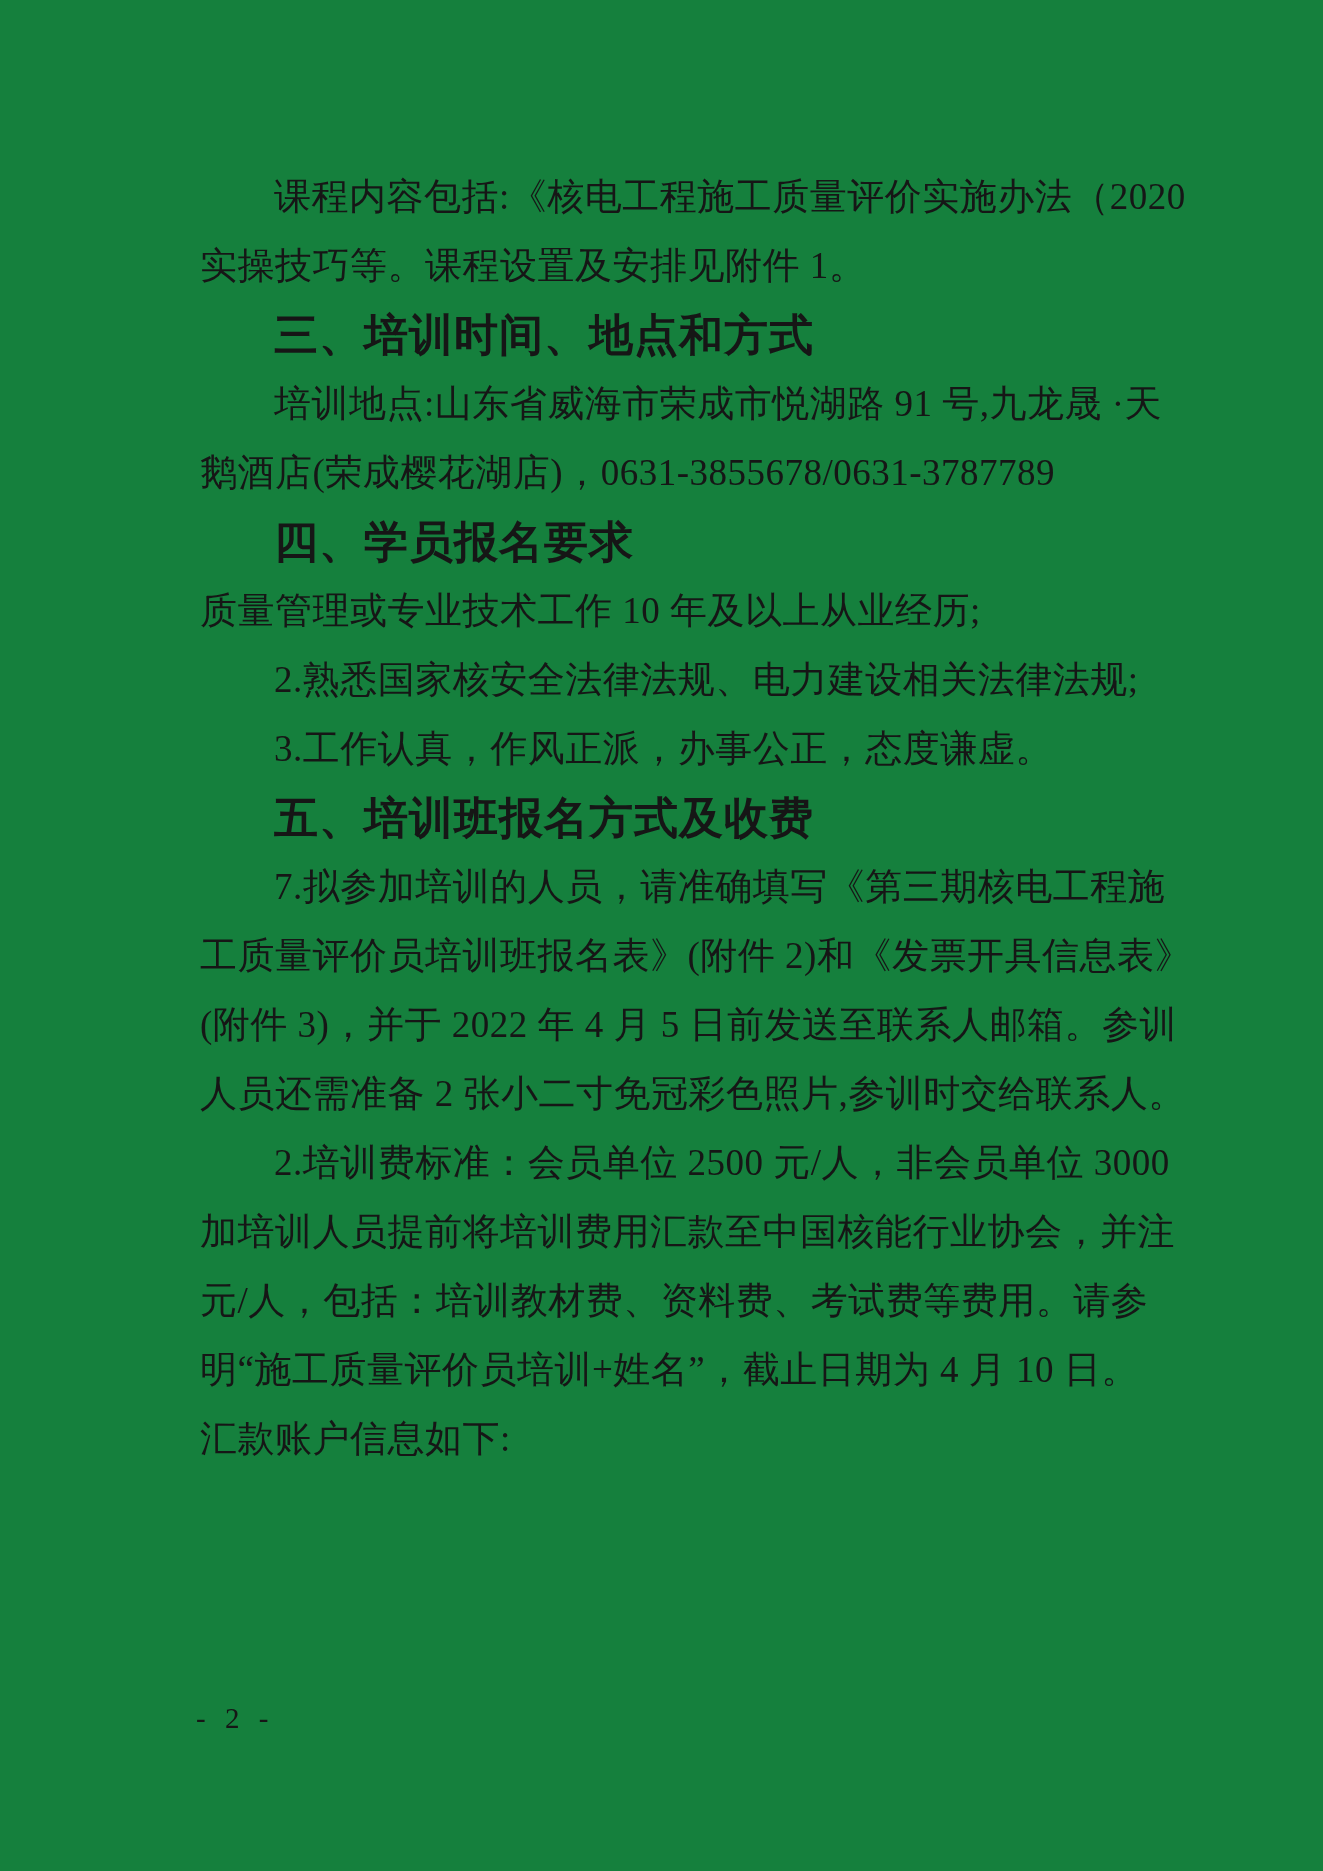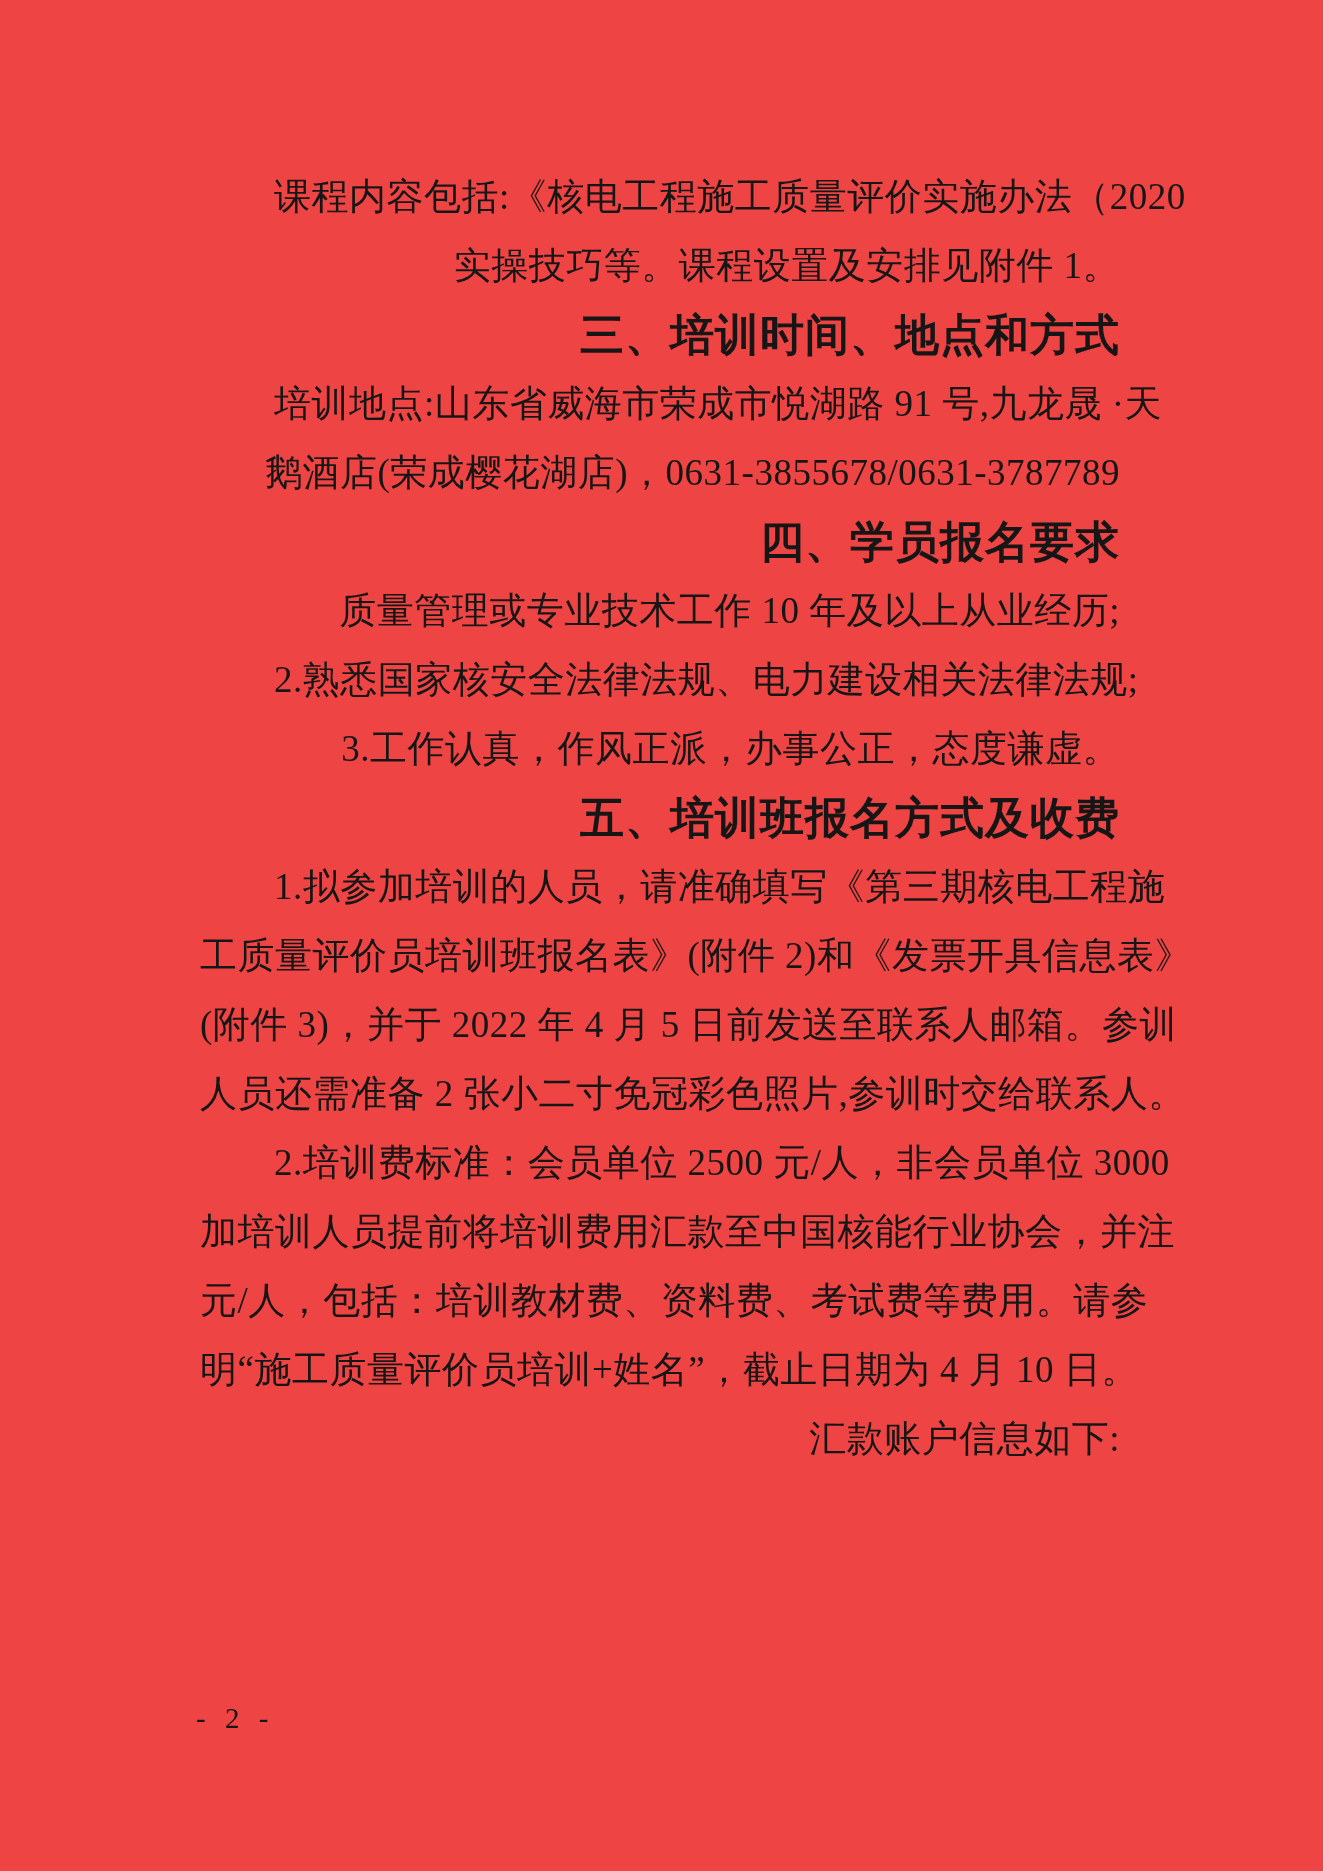--- a/index.html
+++ b/index.html
@@ -4,38 +4,37 @@
 <style>
   html, body {
     margin: 0;
     padding: 0;
     background: #e8e8e8;
   }
   .page {
     position: relative;
     width: 1323px;
     height: 1871px;
-    background: #ef4444;
+    background: #15803d;
     overflow: hidden;
     font-family: "Liberation Serif", "DejaVu Serif", serif;
     color: #161616;
   }
   .text-block {
     position: absolute;
     left: 200px;
     top: 162px;
     width: 920px;
   }
   .line {
     height: 69px;
     line-height: 69px;
     font-size: 37px;
     white-space: nowrap;
     letter-spacing: 0.5px;
-    text-align: right;
   }
   .indent {
     padding-left: 74px;
   }
   .fill {
     text-align: justify;
     text-align-last: justify;
   }
   .heading {
     font-family: "Liberation Sans", "DejaVu Sans", sans-serif;
@@ -62,21 +61,21 @@
     <div class="line indent fill">课程内容包括:《核电工程施工质量评价实施办法（2020</div>
     <div class="line">实操技巧等。课程设置及安排见附件 1。</div>
     <div class="line heading indent">三、培训时间、地点和方式</div>
     <div class="line indent fill">培训地点:山东省威海市荣成市悦湖路 91 号,九龙晟 ·天</div>
     <div class="line">鹅酒店(荣成樱花湖店)，0631-3855678/0631-3787789</div>
     <div class="line heading indent">四、学员报名要求</div>
     <div class="line">质量管理或专业技术工作 10 年及以上从业经历;</div>
     <div class="line indent fill">2.熟悉国家核安全法律法规、电力建设相关法律法规;</div>
     <div class="line indent">3.工作认真，作风正派，办事公正，态度谦虚。</div>
     <div class="line heading indent">五、培训班报名方式及收费</div>
-    <div class="line indent fill">1.拟参加培训的人员，请准确填写《第三期核电工程施</div>
+    <div class="line indent fill">7.拟参加培训的人员，请准确填写《第三期核电工程施</div>
     <div class="line fill">工质量评价员培训班报名表》(附件 2)和《发票开具信息表》</div>
     <div class="line fill">(附件 3)，并于 2022 年 4 月 5 日前发送至联系人邮箱。参训</div>
     <div class="line fill">人员还需准备 2 张小二寸免冠彩色照片,参训时交给联系人。</div>
     <div class="line indent fill">2.培训费标准：会员单位 2500 元/人，非会员单位 3000</div>
     <div class="line fill">加培训人员提前将培训费用汇款至中国核能行业协会，并注</div>
     <div class="line fill">元/人，包括：培训教材费、资料费、考试费等费用。请参</div>
     <div class="line fill">明“施工质量评价员培训+姓名”，截止日期为 4 月 10 日。</div>
     <div class="line">汇款账户信息如下:</div>
   </div>
   <div class="page-number">- 2 -</div>

